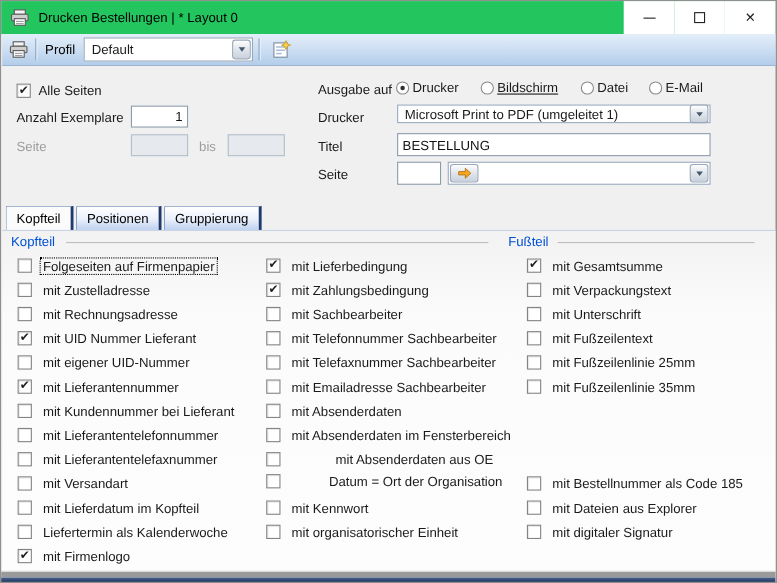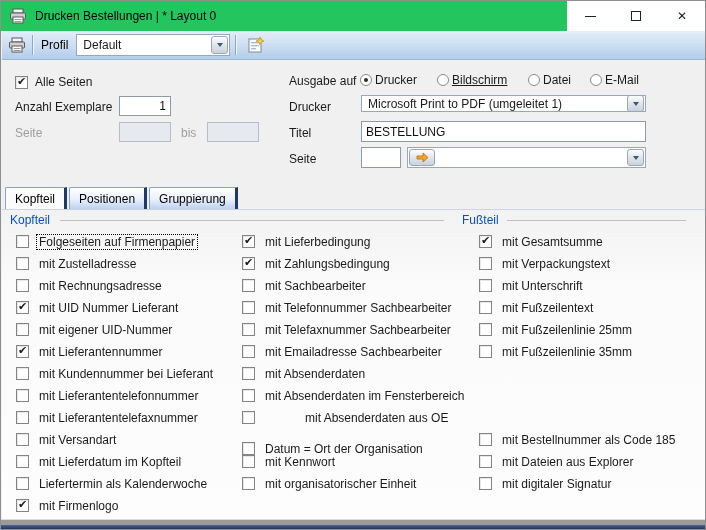--- a/index.html
+++ b/index.html
@@ -292,21 +292,21 @@
           <span class="cb-label">mit Absenderdaten</span>
         </div>
         <div class="cb-row" style="top: 154px;">
           <span class="cb"></span>
           <span class="cb-label">mit Absenderdaten im Fensterbereich</span>
         </div>
         <div class="cb-row" style="top: 176px; gap: 40px;">
           <span class="cb"></span>
           <span class="cb-label">mit Absenderdaten aus OE</span>
         </div>
-        <div class="cb-row" style="top: 207px;">
+        <div class="cb-row" style="top: 196px; gap: 34px;">
           <span class="cb"></span>
           <span class="cb-label">Datum = Ort der Organisation</span>
         </div>
         <div class="cb-row" style="top: 220px;">
           <span class="cb"></span>
           <span class="cb-label">mit Kennwort</span>
         </div>
         <div class="cb-row" style="top: 242px;">
           <span class="cb"></span>
           <span class="cb-label">mit organisatorischer Einheit</span>

